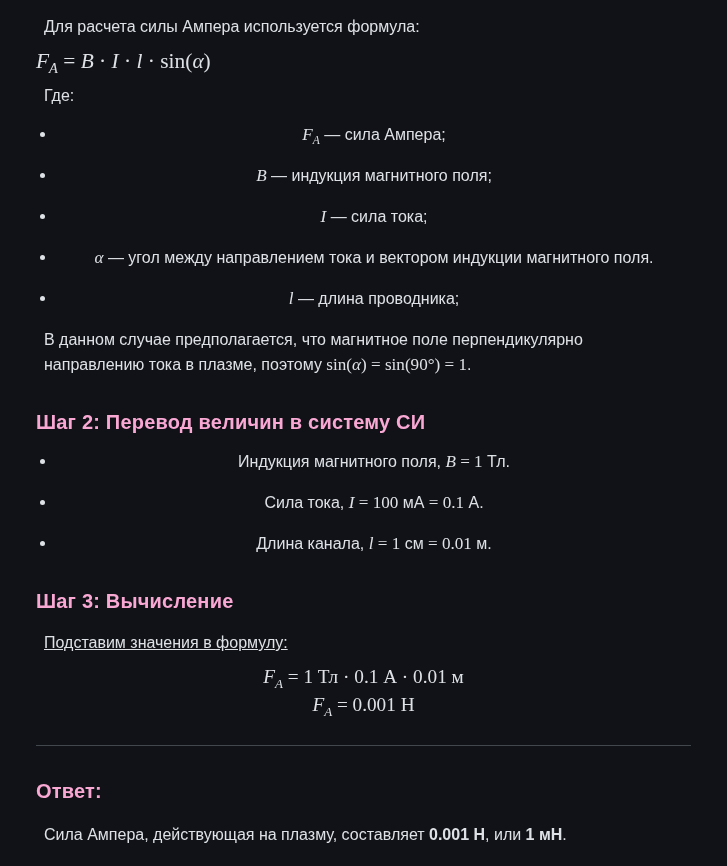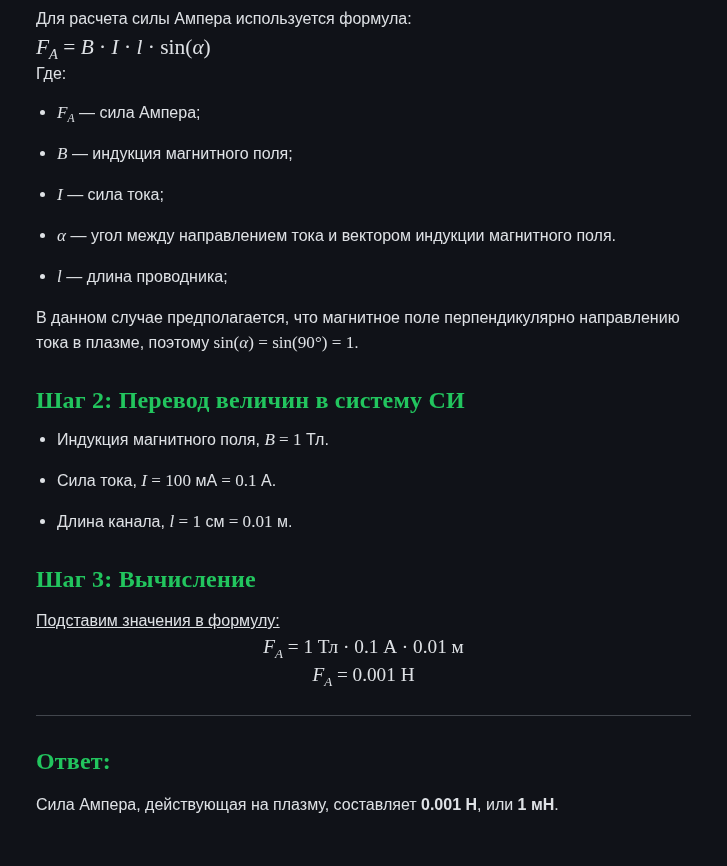--- a/index.html
+++ b/index.html
@@ -7,35 +7,35 @@
     width: 727px;
     height: 866px;
     box-sizing: border-box;
     background: #101218;
     color: #dee1e5;
     font-family: "Liberation Sans", sans-serif;
     font-size: 16px;
     padding: 6px 36px 0 36px;
     overflow: hidden;
   }
-  p { margin: 0; line-height: 25px; }
+  p { margin: 8px; line-height: 25px; }
   .p-gap { margin-top: 16px; text-decoration: underline; }
   h2 {
-    font-size: 24px;
+    font-size: 20px;
     line-height: 26px;
     font-weight: 700;
-    color: #22c55e;
+    color: #f9a8d4;
     margin: 32px 0 0 0;
     letter-spacing: 0.2px;
-    font-family: Liberation Serif, serif;
   }
   ul {
     list-style: none;
     margin: 14px 0 16px 0;
     padding: 0;
+    text-align: center;
   }
   li {
     position: relative;
     padding-left: 21px;
     line-height: 25px;
     margin-bottom: 16px;
   }
   li::before {
     content: "";
     position: absolute;

